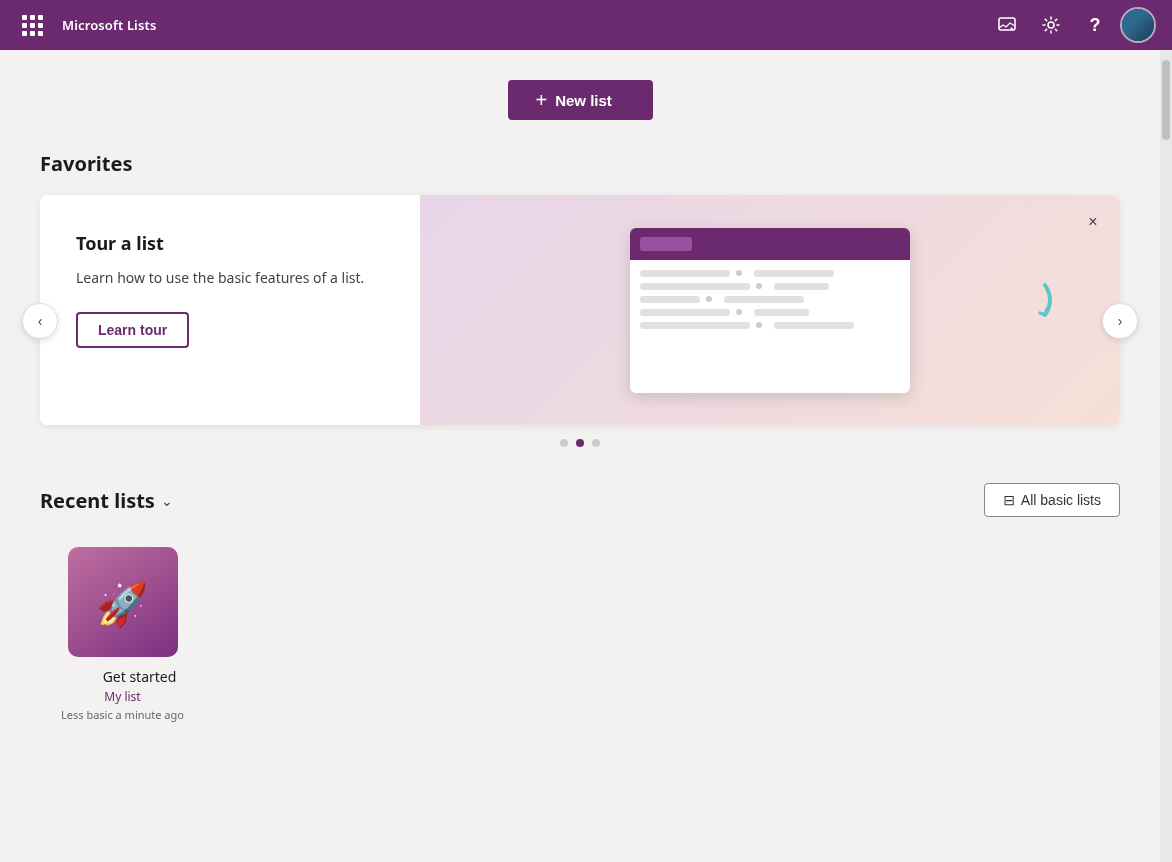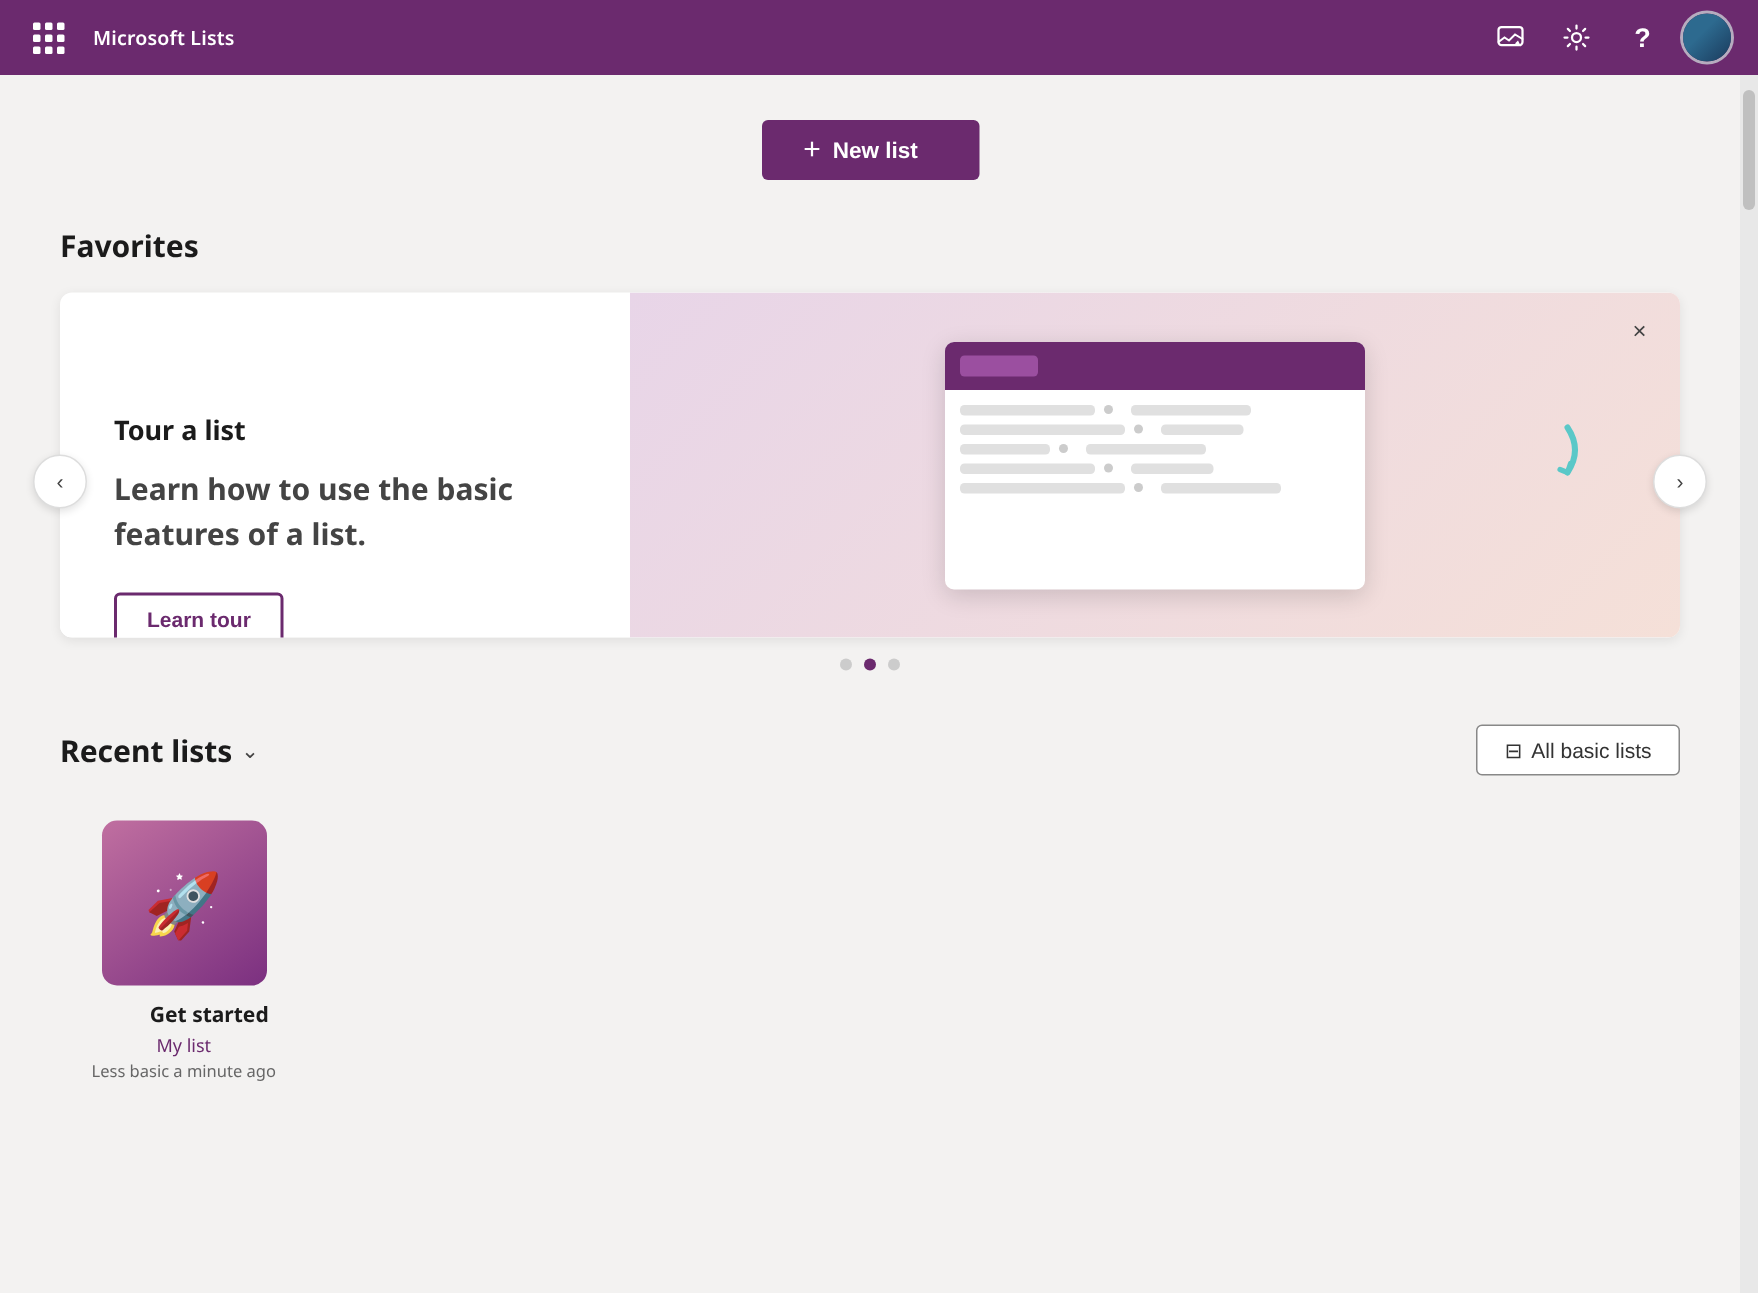--- a/index.html
+++ b/index.html
@@ -172,34 +172,32 @@
       position: relative;
     }
     .carousel-left-panel {
       background: white;
       width: 380px;
       padding: 36px 36px 36px 36px;
       flex-shrink: 0;
       display: flex;
       flex-direction: column;
       justify-content: flex-start;
-      margin-top: 44px;
     }
     .carousel-left-panel h2 {
       font-size: 18px;
       font-weight: 700;
       color: #1b1b1b;
       margin-bottom: 12px;
     }
     .carousel-left-panel p {
-      font-size: 20px;
+      font-size: 14px;
       color: #444;
       line-height: 1.5;
       margin-bottom: 24px;
-      font-weight: bold;
     }
     .take-tour-btn {
       border: 2px solid #6b2a6e;
       color: #6b2a6e;
       background: white;
       border-radius: 4px;
       padding: 8px 20px;
       font-size: 14px;
       font-weight: 600;
       cursor: pointer;
@@ -395,21 +393,21 @@
       justify-content: center;
       margin-bottom: 10px;
       position: relative;
     }
     .rocket-icon {
       font-size: 42px;
       color: white;
     }
     .list-item-name {
       font-size: 14px;
-      font-weight: 700;
+      font-weight: 400;
       color: #1b1b1b;
       text-align: center;
       margin-left: 34px;
     }
     .list-item-owner {
       font-size: 12px;
       color: #6b2a6e;
       text-align: center;
       margin-top: 2px;
     }

